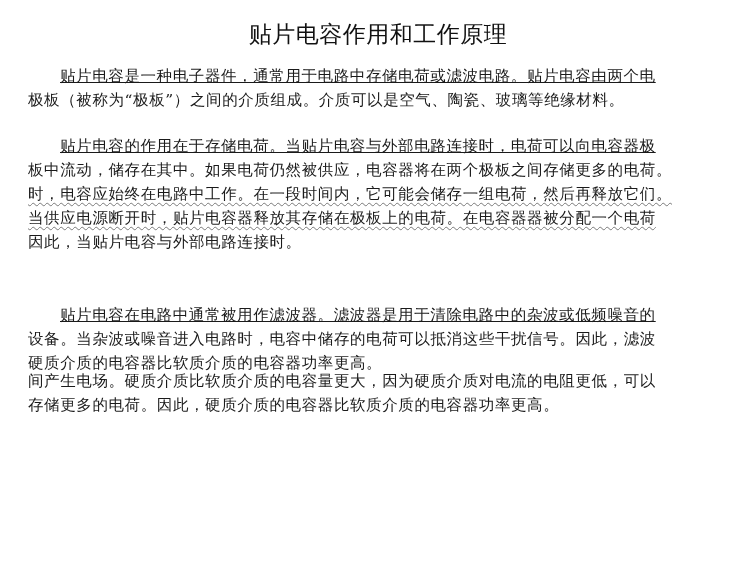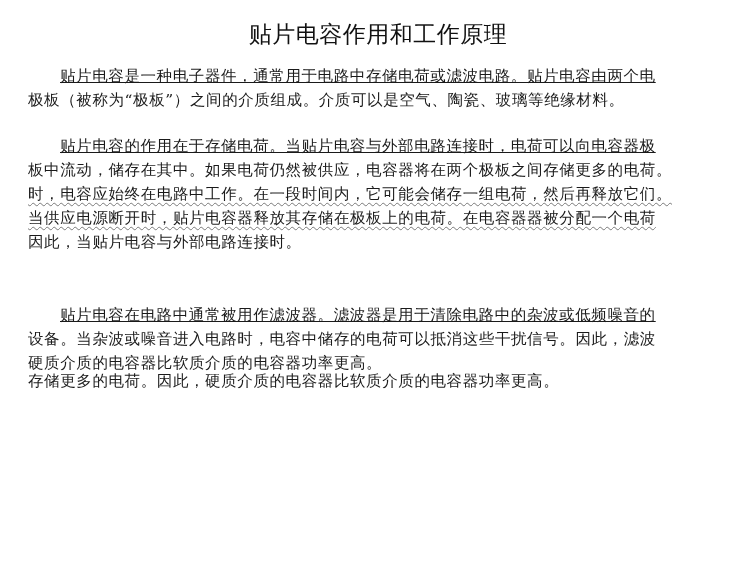--- a/index.html
+++ b/index.html
@@ -77,17 +77,18 @@
     <span class="line">因此，当贴片电容与外部电路连接时。</span>
   </div>
 
   <div class="para" style="top:276px;margin-top:27px;">
     <span class="line indent">贴片电容在电路中通常被用作滤波器。滤波器是用于清除电路中的杂波或低频噪音的</span>
     <span class="line">设备。当杂波或噪音进入电路时，电容中储存的电荷可以抵消这些干扰信号。因此，滤波</span>
     <span class="line">硬质介质的电容器比软质介质的电容器功率更高。</span>
   </div>
 
   <div class="para" style="top:369px;">
+    <span class="line">间产生电场。硬质介质比软质介质的电容量更大，因为硬质介质对电流的电阻更低，可以</span>
     <span class="line">存储更多的电荷。因此，硬质介质的电容器比软质介质的电容器功率更高。</span>
   </div>
 
 
 </div>
 
 </body></html>

